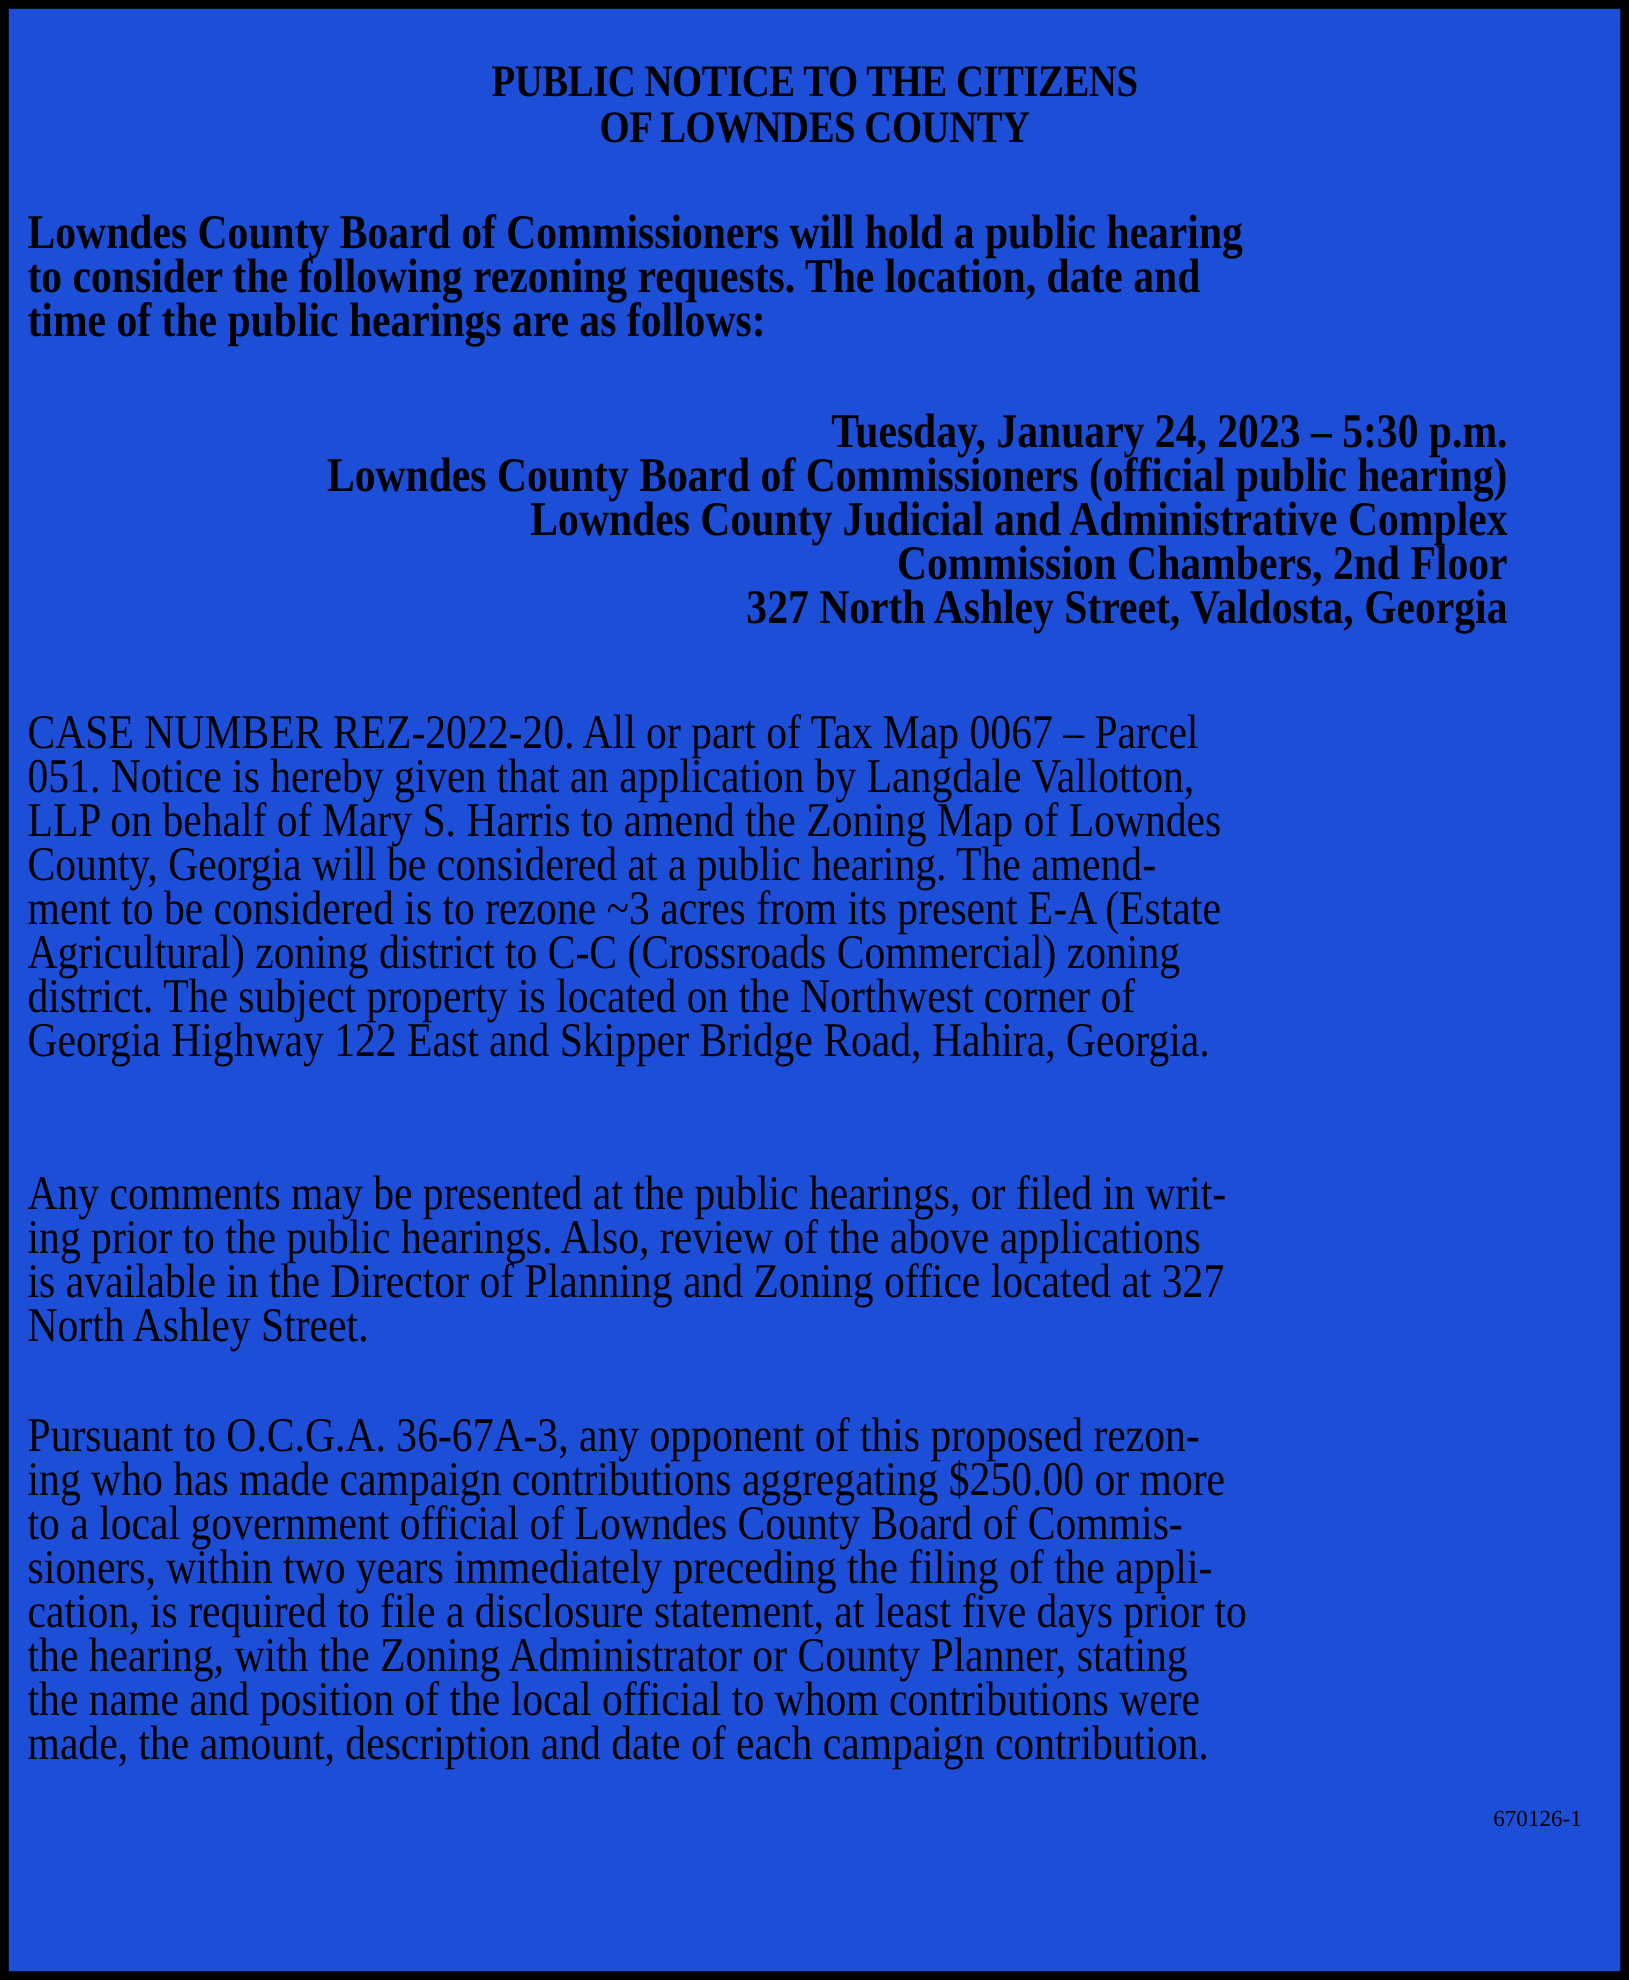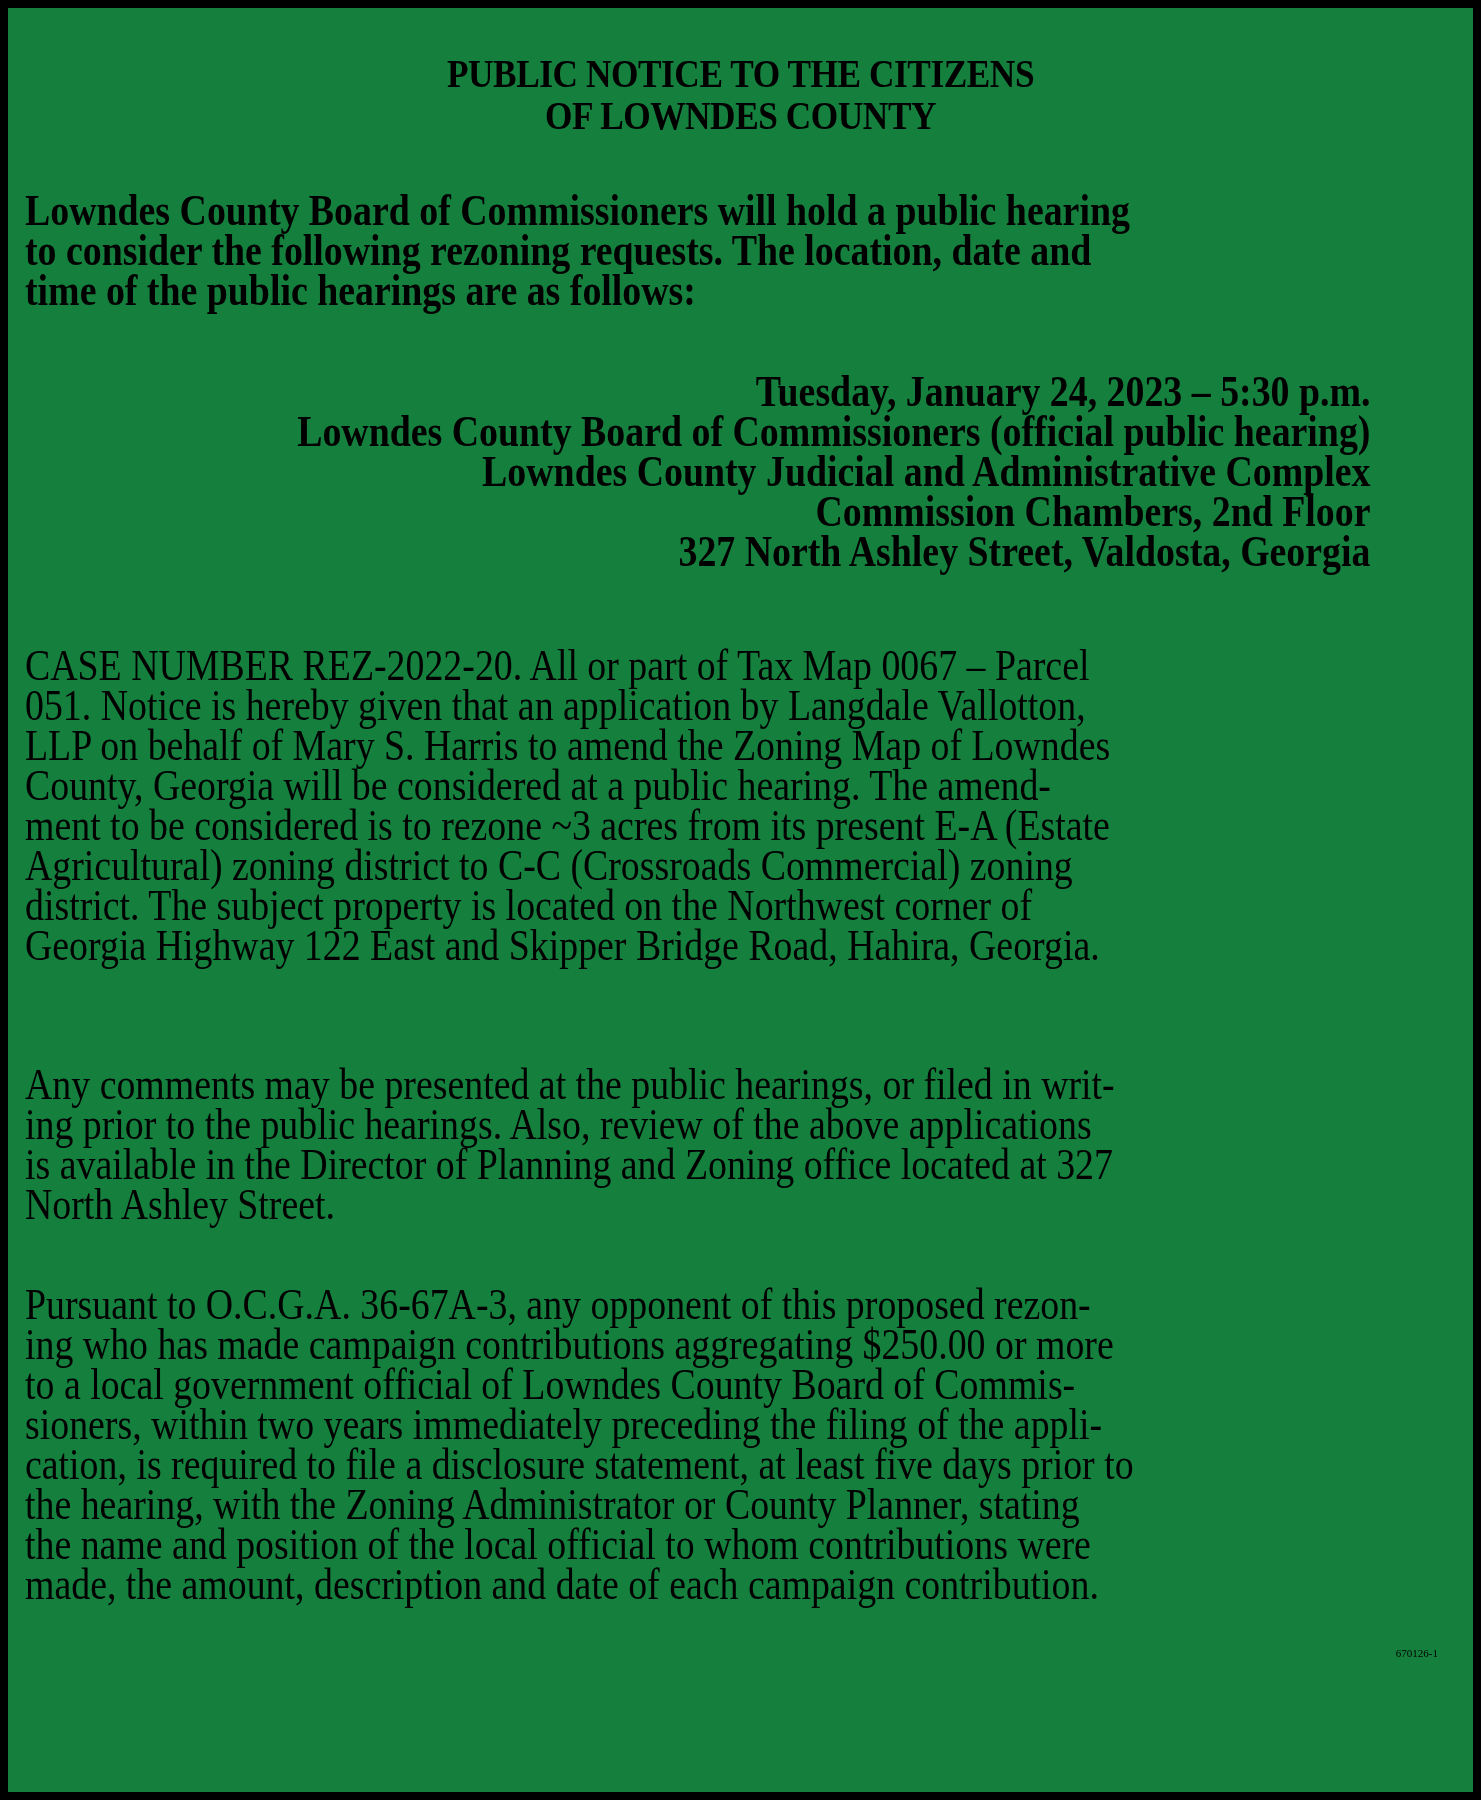--- a/index.html
+++ b/index.html
@@ -12,21 +12,21 @@
       height: 1800px;
       position: relative;
       overflow: hidden;
     }
     .notice {
       position: absolute;
       left: 8px;
       top: 8px;
       width: 1465px;
       height: 1784px;
-      background: #15803d;
+      background: #1d4ed8;
       color: #000000;
       font-family: "Liberation Serif", "DejaVu Serif", serif;
       box-sizing: border-box;
     }
     .title {
       position: absolute;
       left: 0;
       top: 44px;
       width: 100%;
       text-align: center;
@@ -76,21 +76,21 @@
       white-space: nowrap;
     }
     .line { display: block; }
     .case { top: 638px; }
     .comments { top: 1057px; }
     .pursuant { top: 1277px; }
     .ad-id {
       position: absolute;
       right: 35px;
       top: 1636px;
-      font-size: 11px;
+      font-size: 21px;
       line-height: 18px;
     }
   </style>
 </head>
 <body>
 
 <div class="notice">
 
   <div class="title">
     <span class="line">PUBLIC NOTICE TO THE CITIZENS</span>

